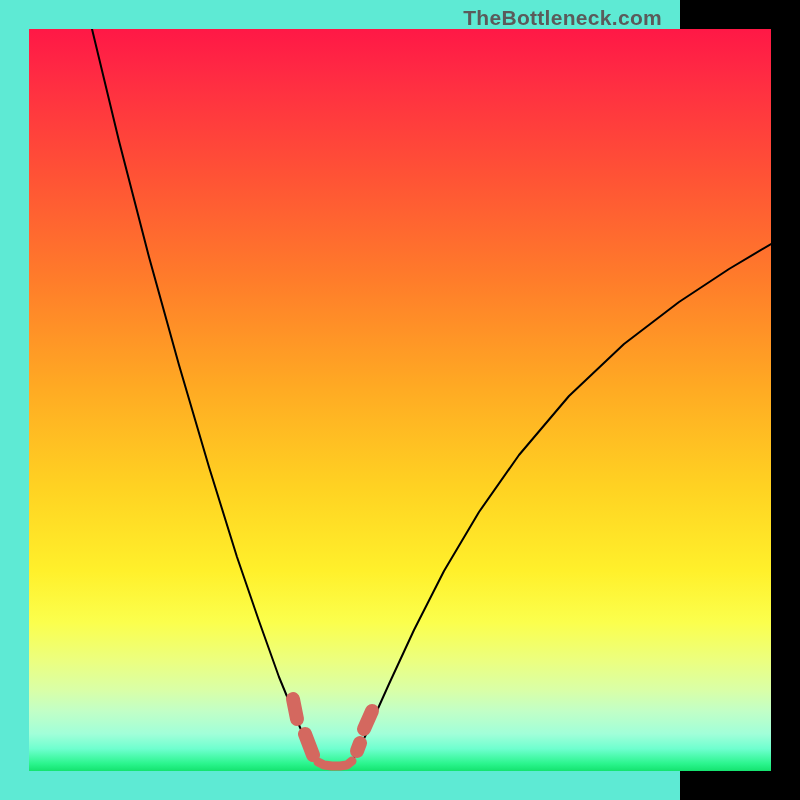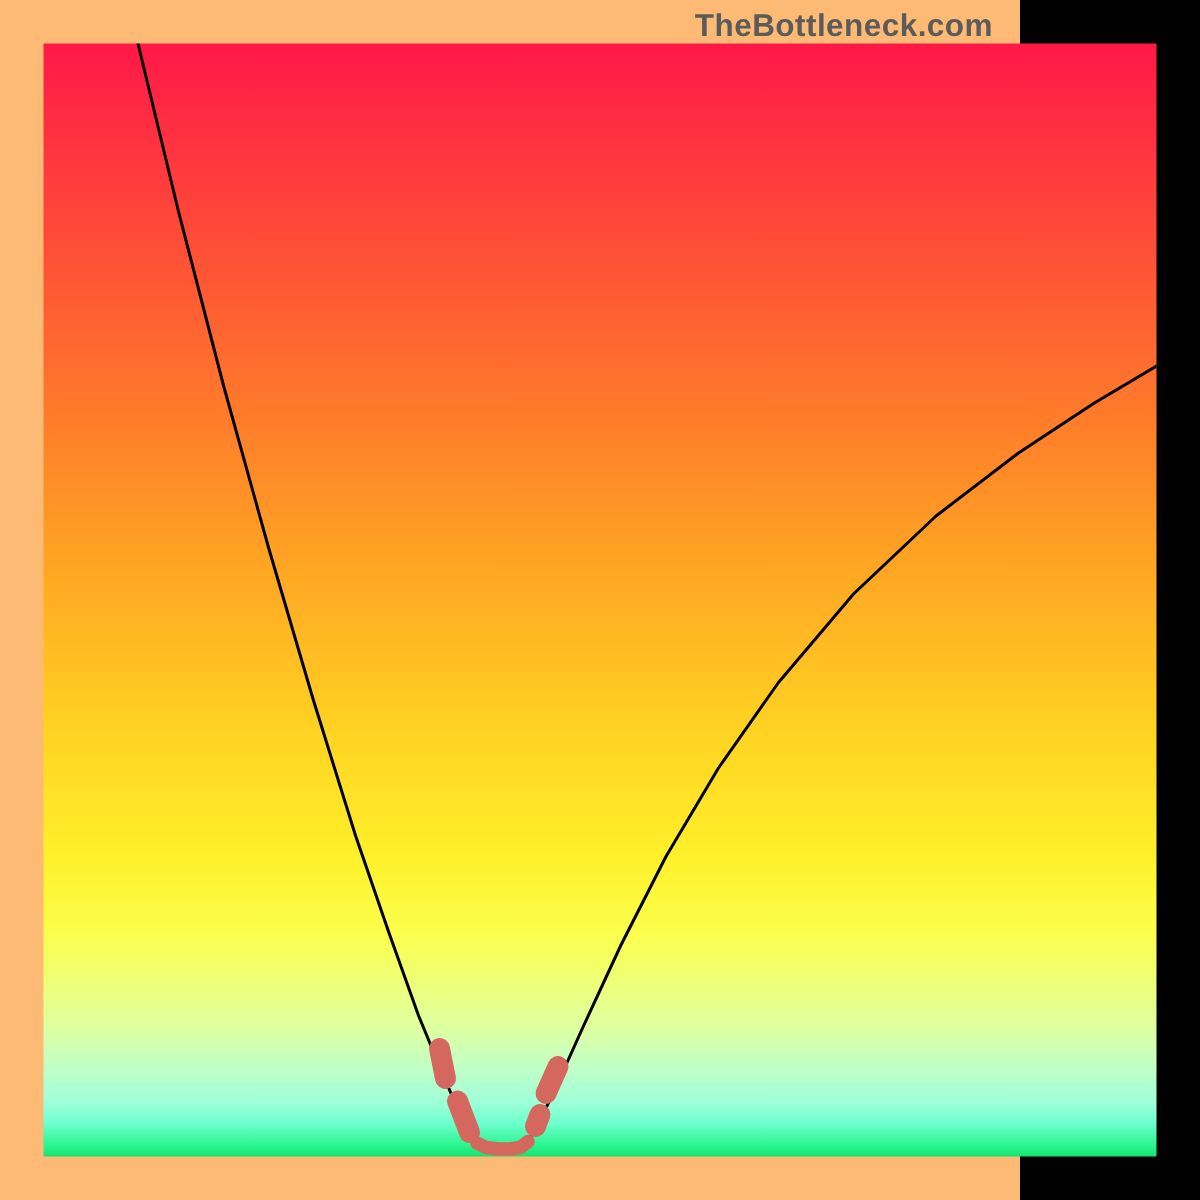--- a/index.html
+++ b/index.html
@@ -7,21 +7,21 @@
     padding: 0;
     width: 800px;
     height: 800px;
     background: #000000;
     overflow: hidden;
   }
   .stage {
     position: relative;
     width: 680px;
     height: 800px;
-    background: #fdba74;
+    background: #5eead4;
   }
   .plot {
     position: absolute;
     left: 29px;
     top: 29px;
     width: 742px;
     height: 742px;
     background: linear-gradient(
       to bottom,
       #ff1846 0%,

